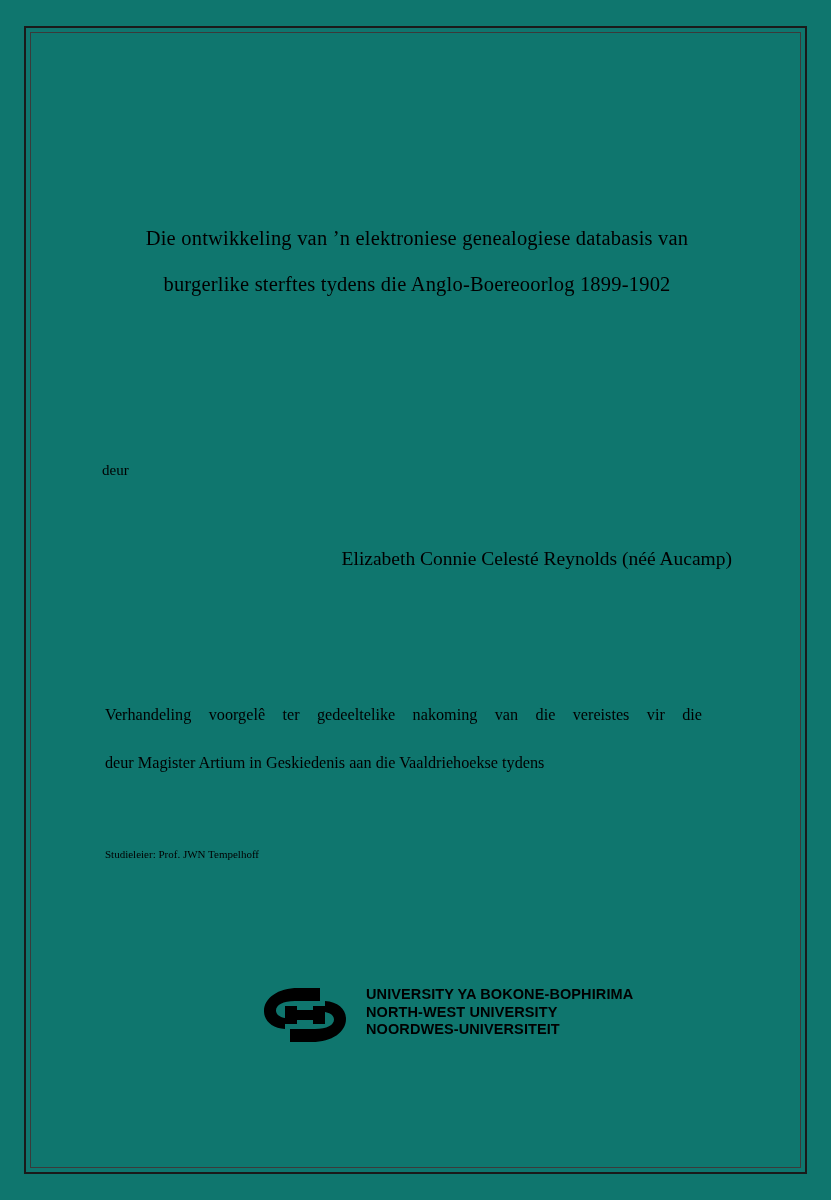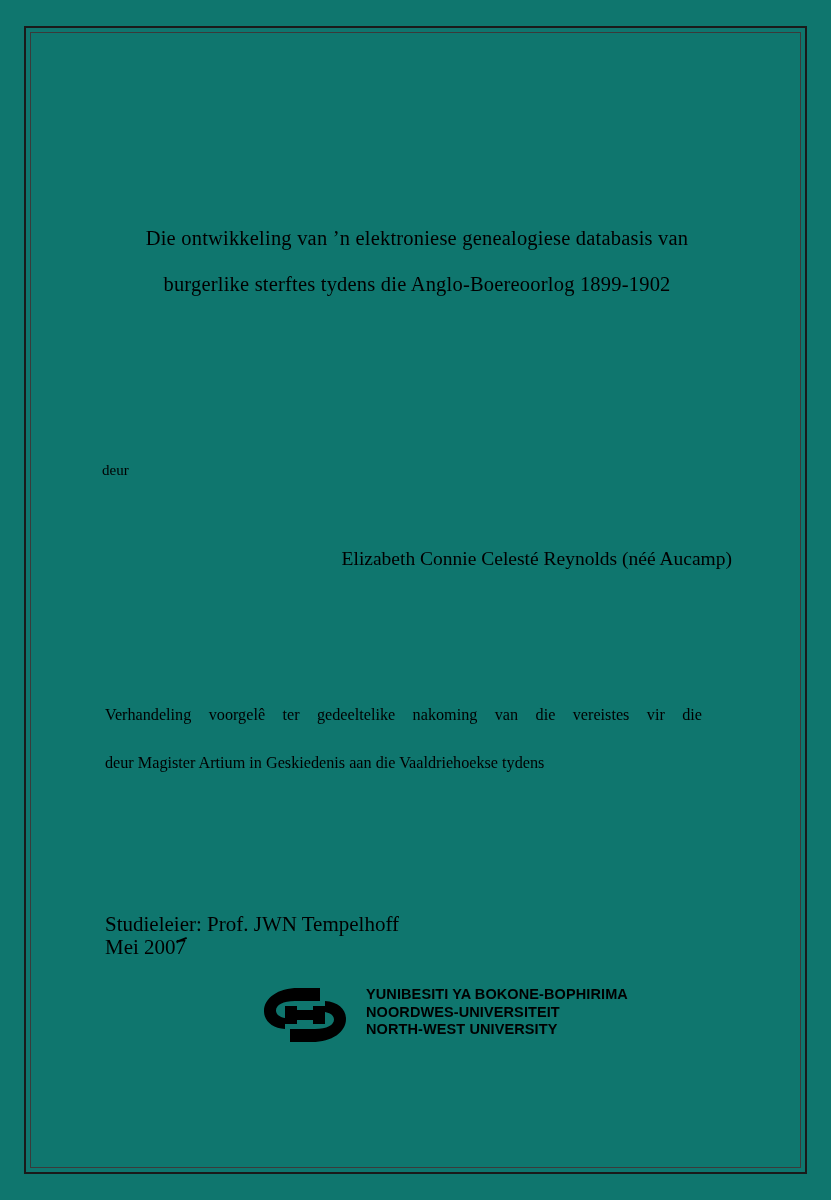--- a/index.html
+++ b/index.html
@@ -95,24 +95,24 @@
   }
   .statement .just-line:after {
     content: "";
     display: inline-block;
     width: 100%;
   }
   .italic { }
 
   .supervisor {
     position: absolute;
-    top: 883px;
+    top: 813px;
     left: 3px;
     width: 500px;
-    font-size: 21px;
+    font-size: 11px;
     line-height: 23px;
   }
   .supervisor .line { display: block; white-space: nowrap; }
   .date-strike {
     position: relative;
     display: inline-block;
   }
   .date-strike .tick {
     position: absolute;
     right: -1px;
@@ -170,35 +170,34 @@
 
     <div class="author">Elizabeth Connie Celesté Reynolds (néé Aucamp)</div>
 
     <div class="statement">
       <span class="just-line">Verhandeling voorgelê ter gedeeltelike nakoming van die vereistes vir die</span>
       <span><span>deur </span><span class="italic">Magister Artium</span><span> in Geskiedenis aan die Vaaldriehoekse tydens</span></span>
     </div>
 
     <div class="supervisor">
       <span class="line">Studieleier: Prof. JWN Tempelhoff</span>
-      <span class="line"><span class="date-strike"><span>Mei 2007</span><span class="tick"></span></span></span>
     </div>
 
     <div class="logo-block">
       <div class="logo-mark">
         <svg width="112" height="66" viewBox="0 0 112 66" xmlns="http://www.w3.org/2000/svg">
 
           <path d="M44 6 C24 6 10 16 10 29 C10 39 18 46 31 47 L31 36 C25 35 22 32 22 28.5 C22 23 29 19 41 19 L66 19 L66 6 Z" fill="#000000"></path>
           <path d="M58 60 C78 60 92 50 92 37 C92 27 84 20 71 19 L71 30 C77 31 80 34 80 37.5 C80 43 73 47 61 47 L36 47 L36 60 Z" fill="#000000"></path>
           <rect x="31" y="24" width="12" height="18" fill="#000000"></rect>
           <rect x="59" y="24" width="12" height="18" fill="#000000"></rect>
           <rect x="31" y="28" width="40" height="10" fill="#000000"></rect>
         </svg>
       </div>
       <div class="logo-text">
-        <span>YUNIBESITI YA BOKONE-BOPHIRIMA</span>
+        <span>UNIVERSITY YA BOKONE-BOPHIRIMA</span>
+        <span>NORTH-WEST UNIVERSITY</span>
         <span>NOORDWES-UNIVERSITEIT</span>
-        <span>NORTH-WEST UNIVERSITY</span>
       </div>
     </div>
 
   </div>
 </div>
 
 </body></html>

